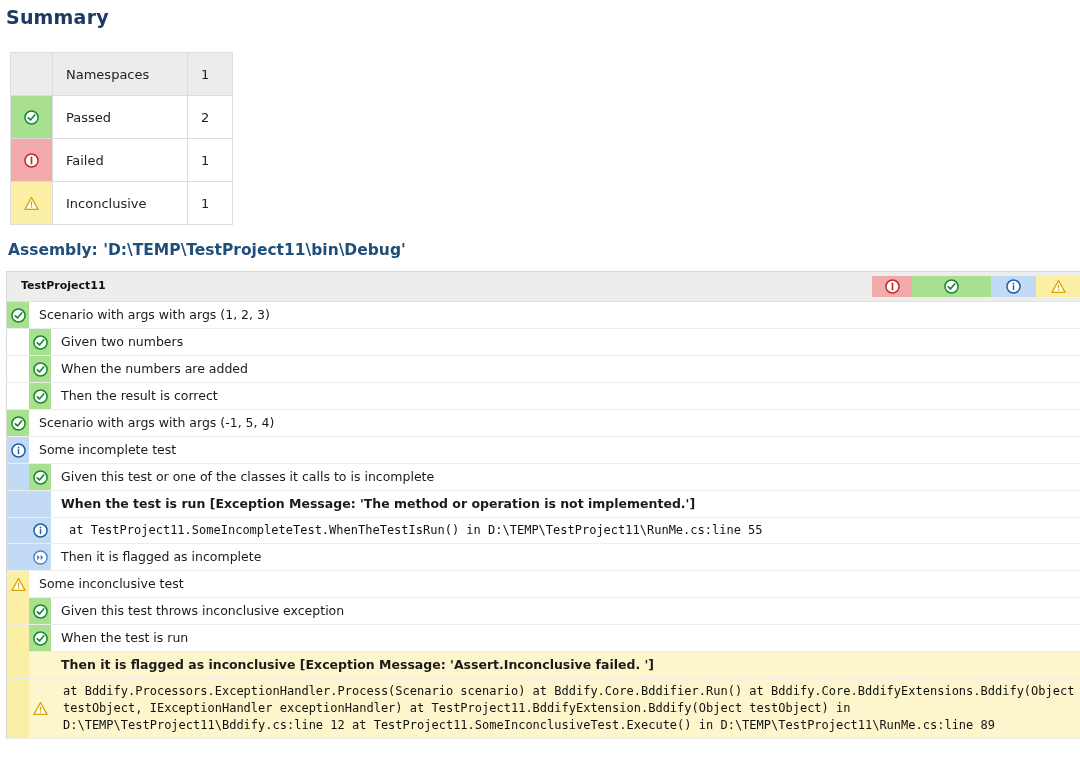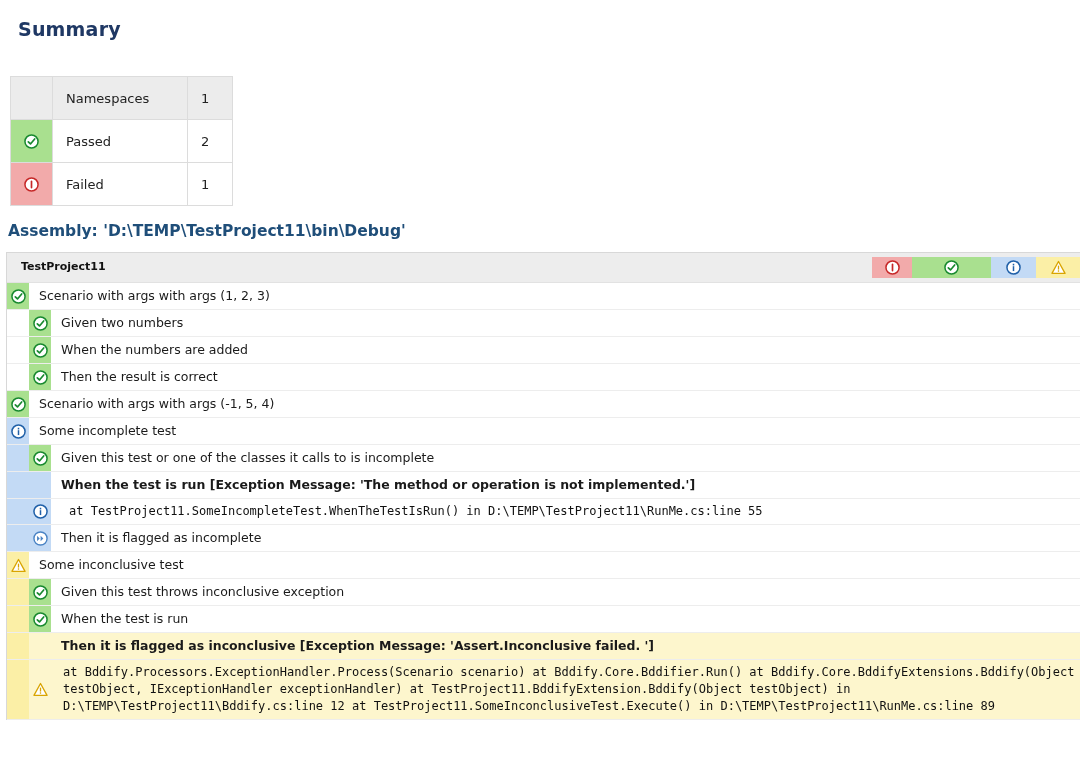--- a/index.html
+++ b/index.html
@@ -7,21 +7,21 @@
     margin: 0; padding: 0;
     width: 1080px; height: 760px;
     background: #ffffff;
     font-family: "DejaVu Sans", "Liberation Sans", sans-serif;
     overflow: hidden;
   }
   .page { position: relative; width: 1080px; height: 760px; }
 
   
   h1.section-title {
-    margin: 12px;
+    margin: 0;
     padding: 6px 0 0 6px;
     font-size: 19px;
     font-weight: bold;
     color: #1f3864;
     letter-spacing: 0.2px;
   }
   h2.assembly-title {
     margin: 0;
     padding: 0 0 0 2px;
     font-size: 15.5px;
@@ -179,20 +179,29 @@
             <td class="sum-value">2</td>
           </tr>
           <tr>
             <td class="sum-icon" style="background: rgb(242, 170, 170);"><span class="ico"><svg viewBox="0 0 16 16">
                   <circle cx="8" cy="8" r="7" fill="#ffffff" stroke="#c62828" stroke-width="1.6"></circle>
                   <rect x="7.1" y="3.8" width="1.8" height="8.4" rx="0.9" fill="#c62828"></rect>
                 </svg></span></td>
             <td class="sum-label">Failed</td>
             <td class="sum-value">1</td>
           </tr>
+          <tr>
+            <td class="sum-icon" style="background: rgb(251, 239, 166);"><span class="ico"><svg viewBox="0 0 16 16">
+                  <path d="M8 1.6 L15 14.2 L1 14.2 Z" fill="#ffffff" stroke="#d9a400" stroke-width="1.4" stroke-linejoin="round"></path>
+                  <rect x="7.3" y="6" width="1.4" height="4.2" fill="#d9a400"></rect>
+                  <rect x="7.3" y="11" width="1.4" height="1.5" fill="#d9a400"></rect>
+                </svg></span></td>
+            <td class="sum-label">Inconclusive</td>
+            <td class="sum-value">1</td>
+          </tr>
         </tbody>
     </table>
   </div>
 
   <div class="assembly-wrap">
     <h2 class="assembly-title">Assembly: 'D:\TEMP\TestProject11\bin\Debug'</h2>
 
     <div class="results">
 
       <div class="proj-header">

